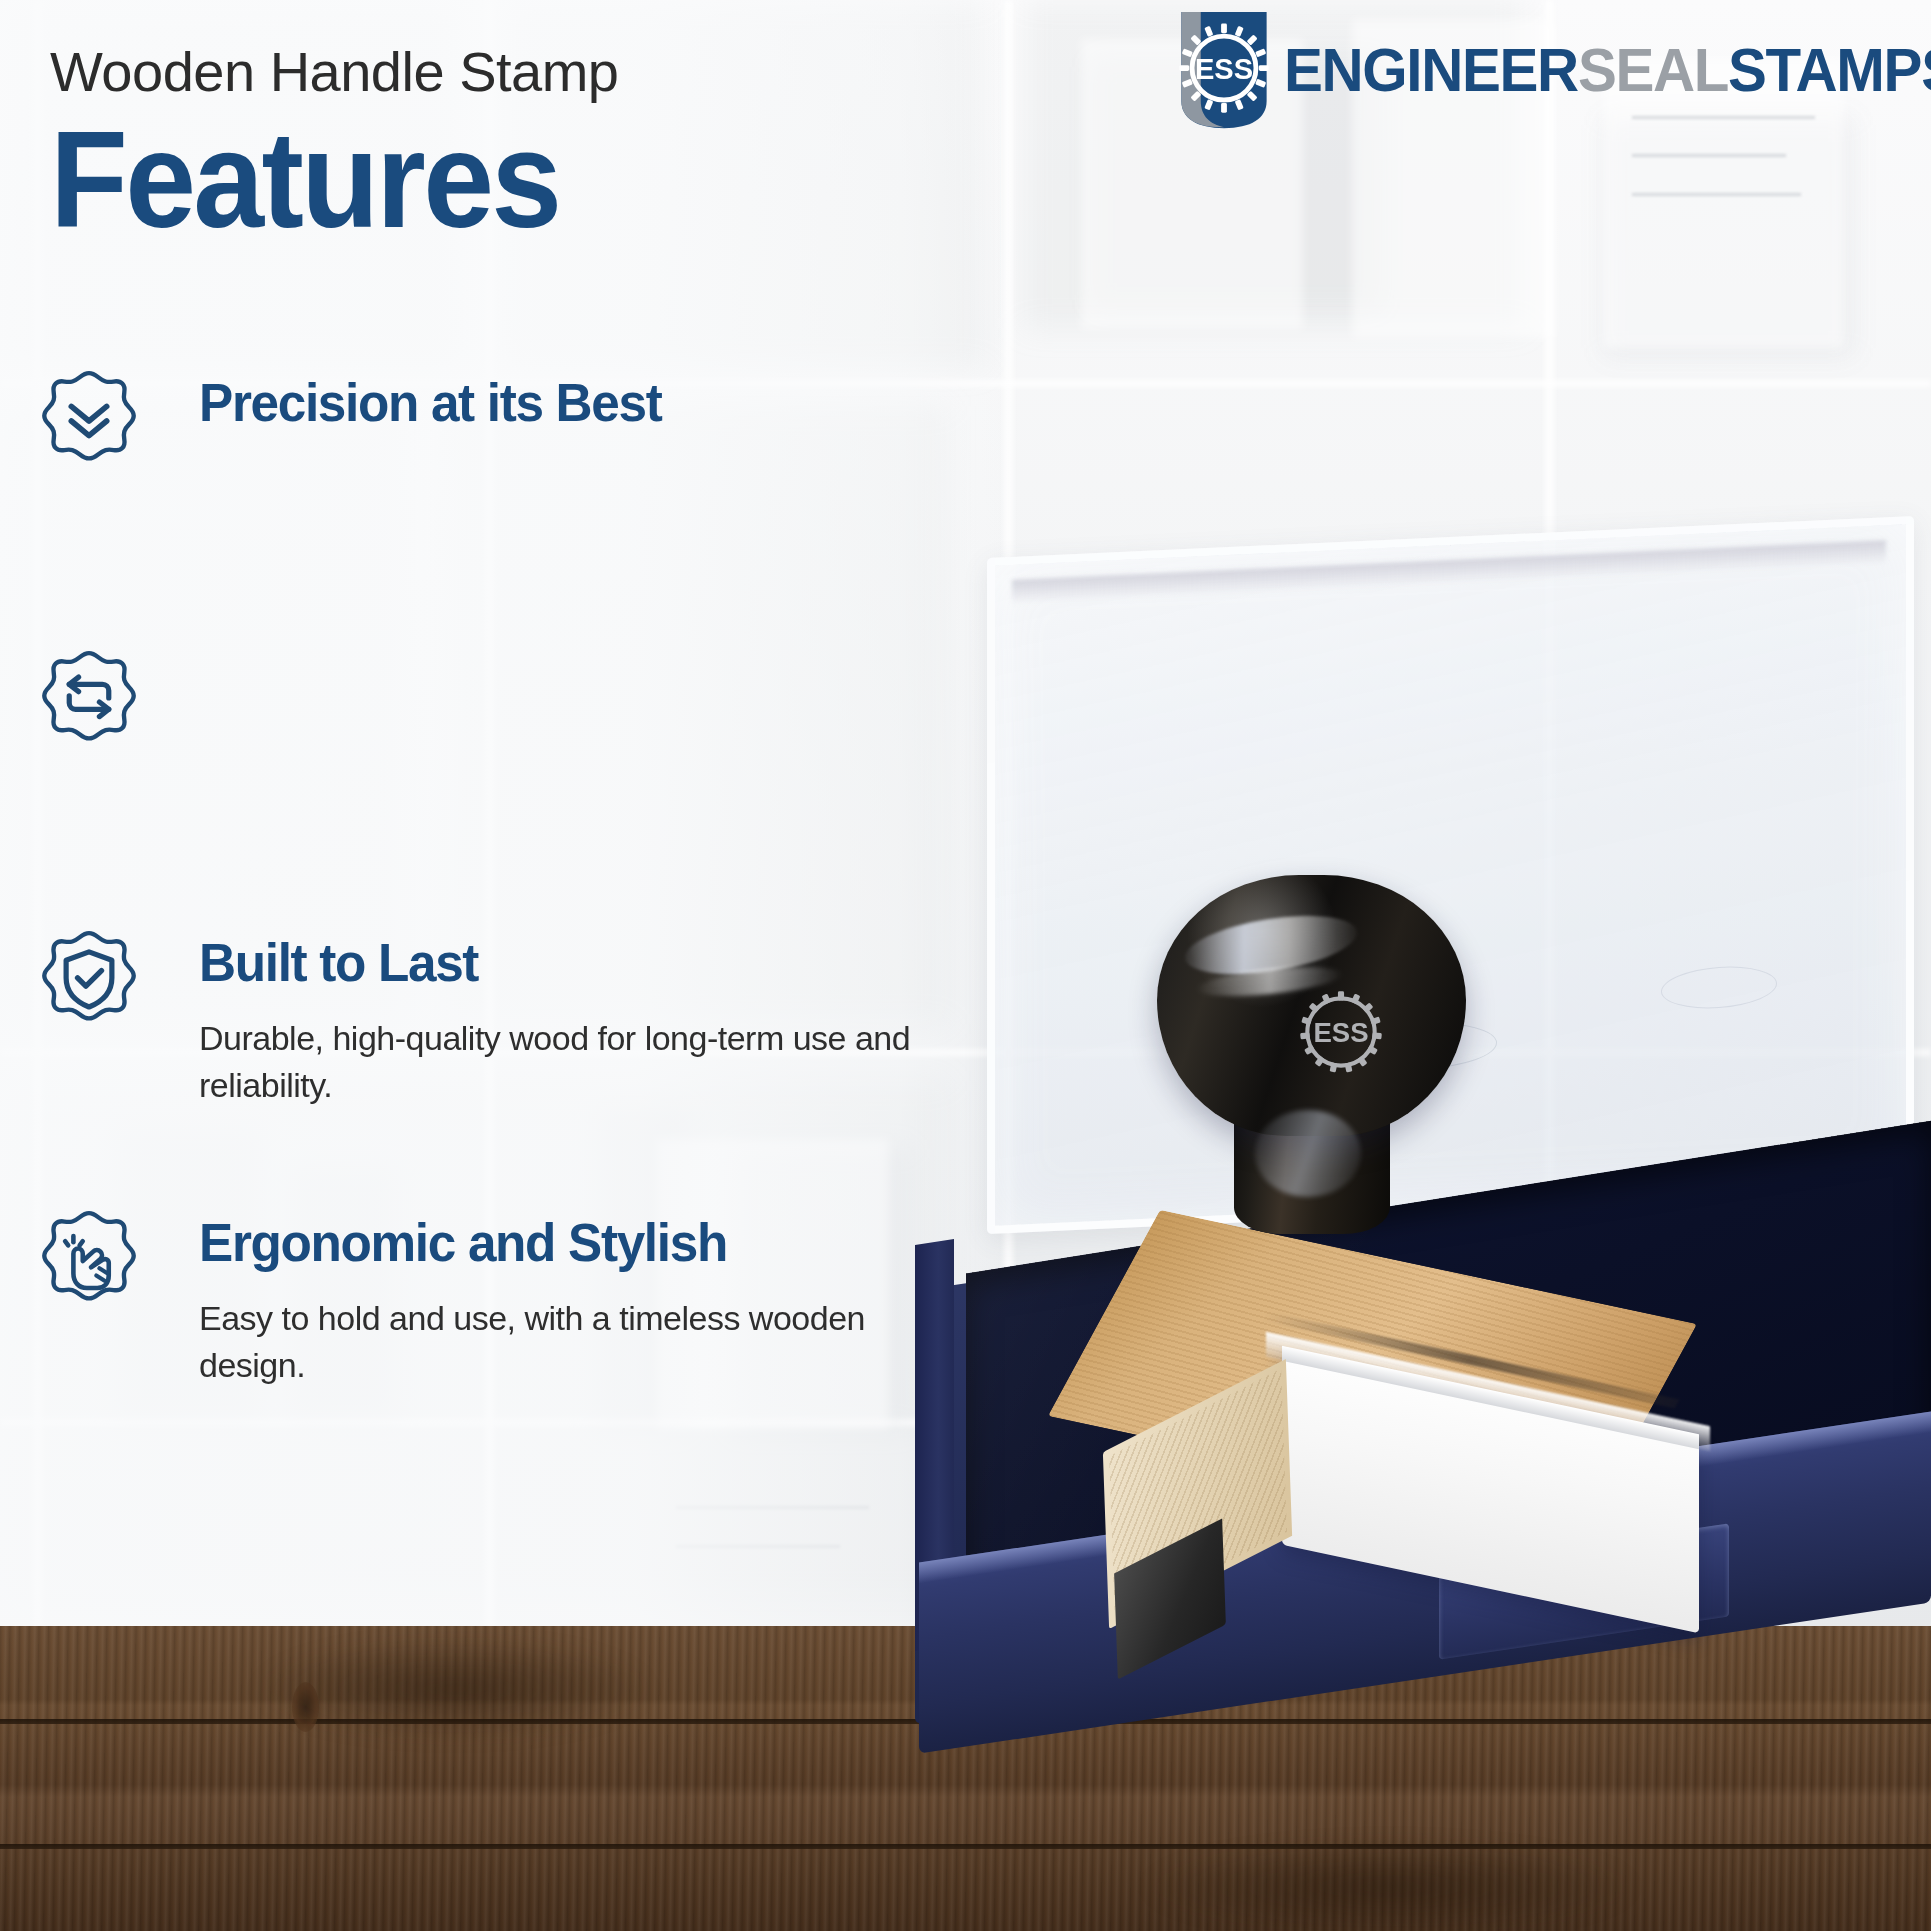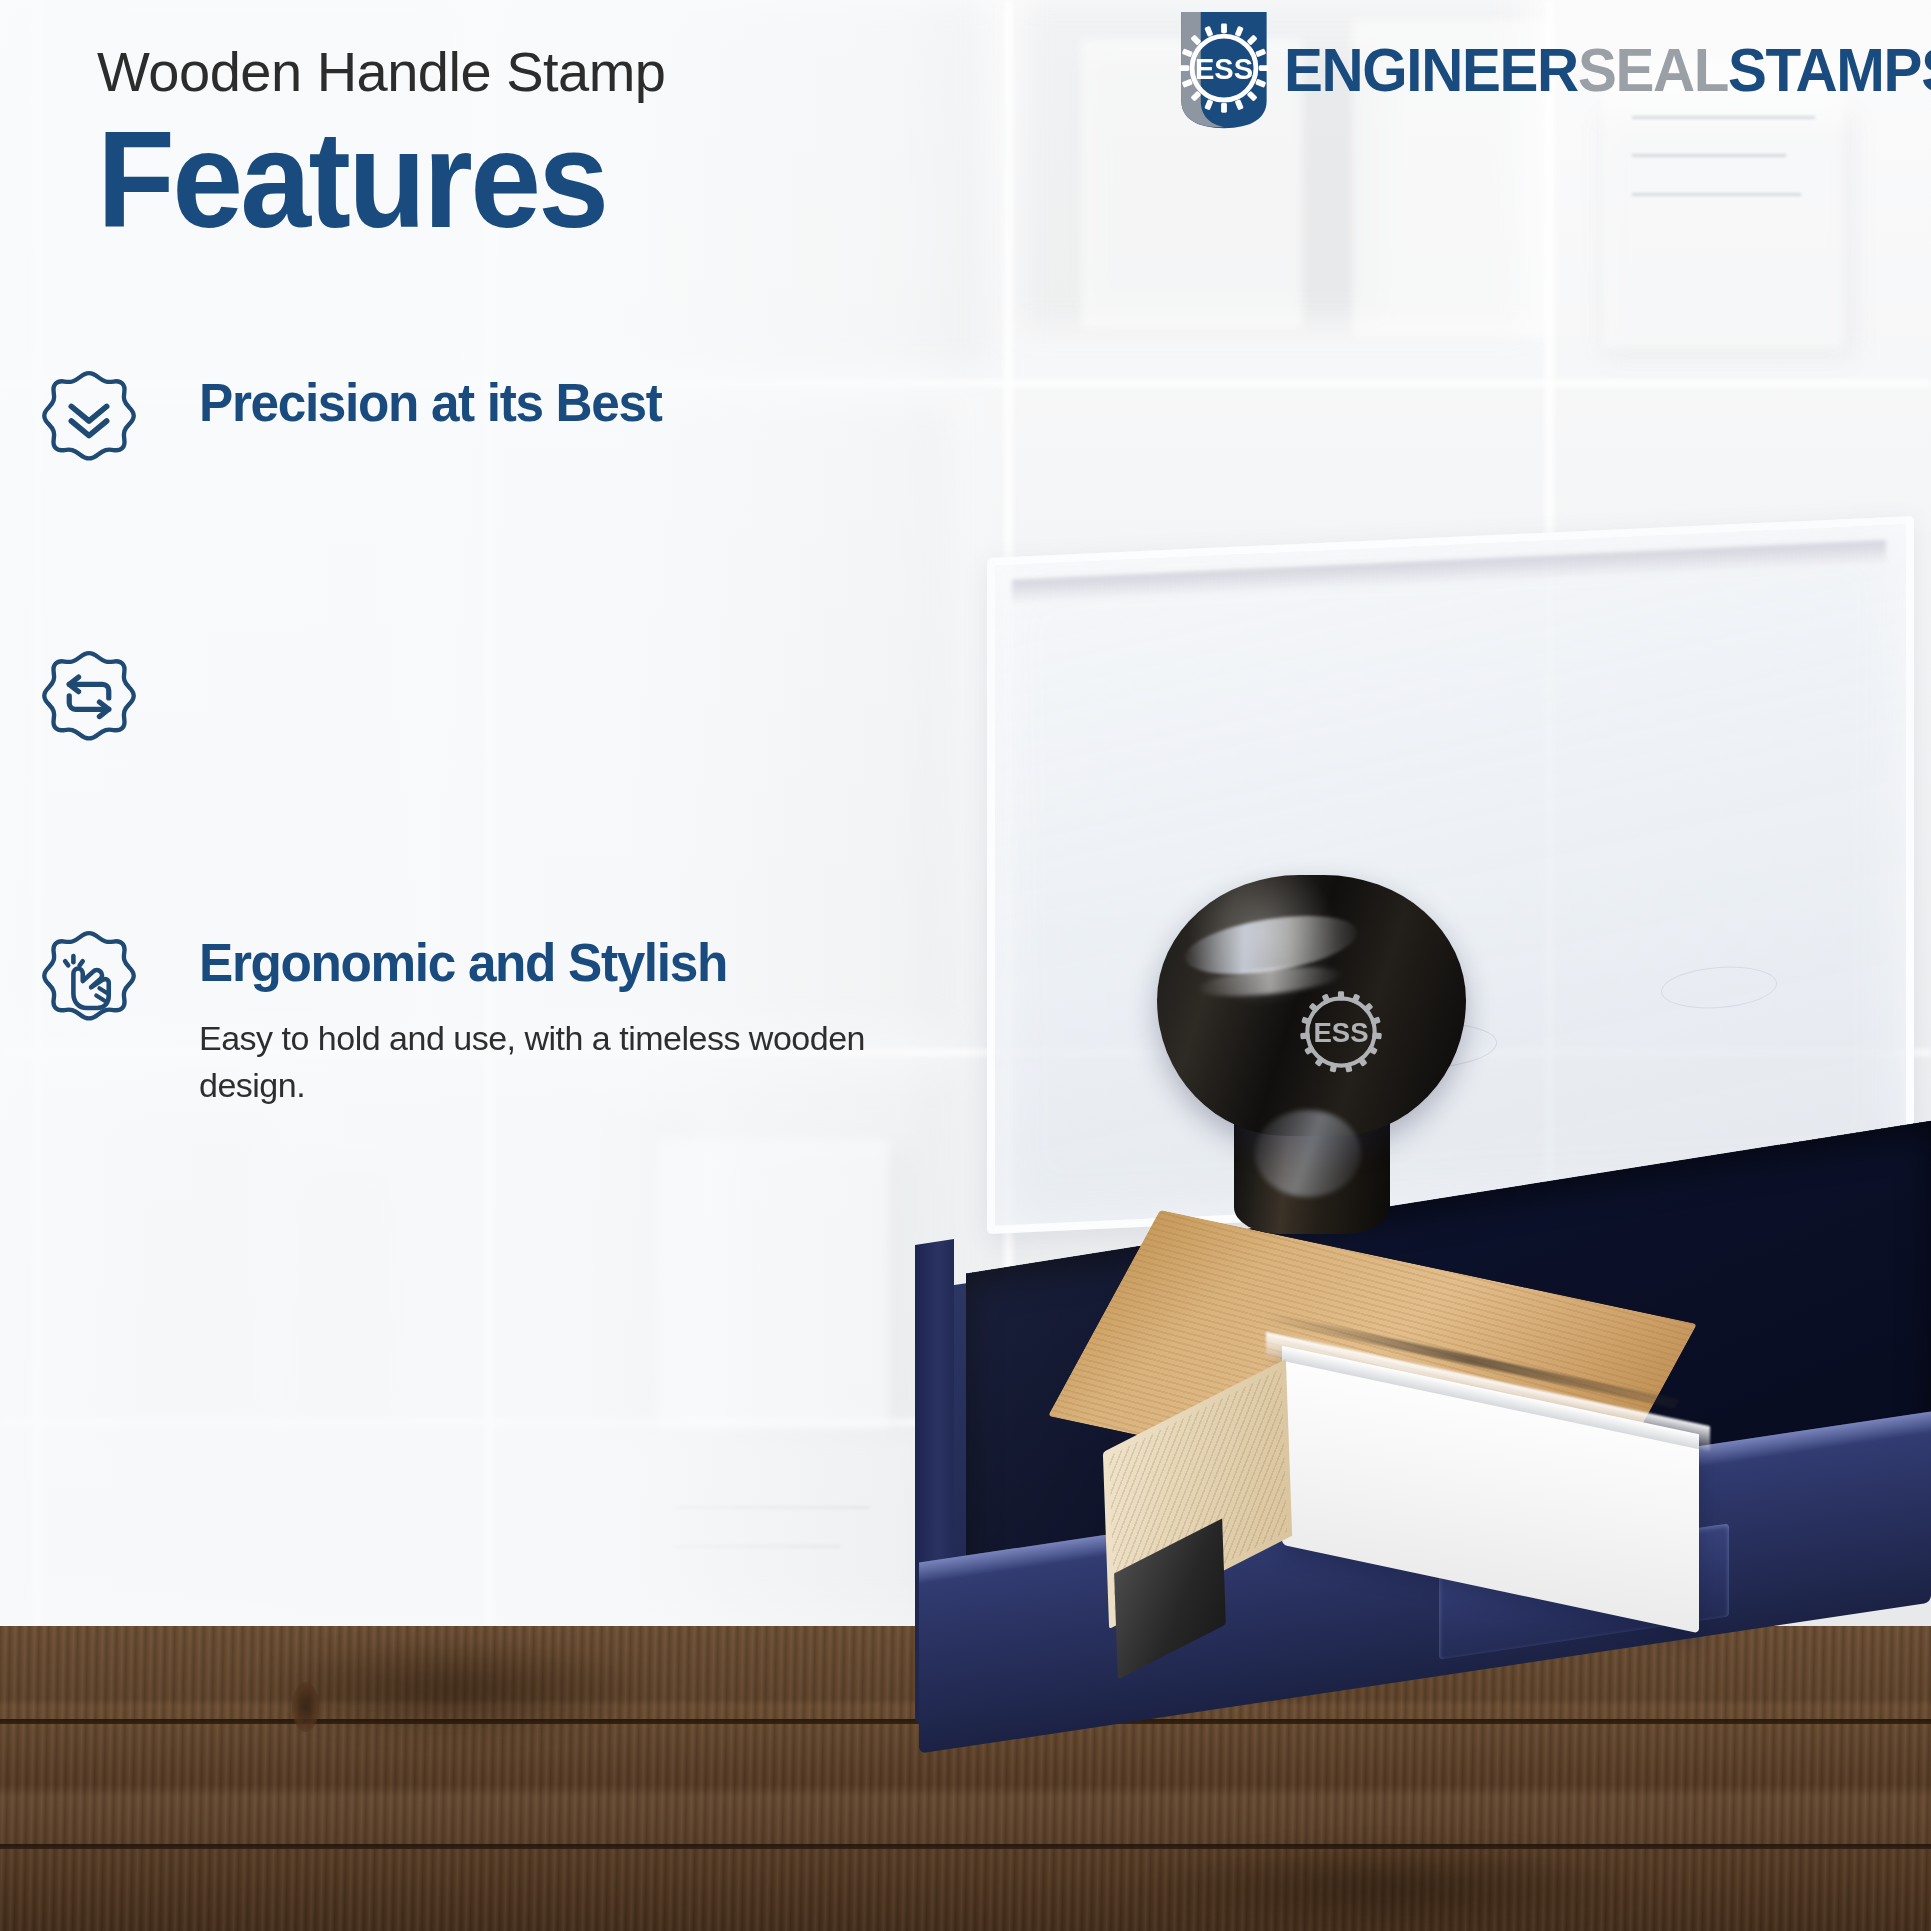--- a/index.html
+++ b/index.html
@@ -74,21 +74,21 @@
     background:radial-gradient(ellipse at center,#2e1e11 0%,#54361f 55%,rgba(84,54,31,0) 100%);
     opacity:.8;
   }
   .wood-stain {
     position:absolute; border-radius:50%;
     background:radial-gradient(ellipse at center,rgba(30,18,8,.45) 0%,rgba(30,18,8,0) 70%);
     filter:blur(8.7px);
   }
 
   
-  .header { position:absolute; left:50px; top:44px; width:966px;margin-left:47px; }
+  .header { position:absolute; left:50px; top:44px; width:966px; }
   .kicker {
     font-size:56px; font-weight:400; color:#2c2c2c; letter-spacing:-0.5px;
     line-height:1.0; white-space:nowrap;
   }
   .bigtitle {
     font-size:137px; font-weight:700; color:#1a4b7e; letter-spacing:-2.9px;
     line-height:.96; margin-top:13.5px;
     transform:scaleX(.93); transform-origin:left center;
   }
 
@@ -463,20 +463,39 @@
             C7 38 14 37 16 30 C18 23 13 19 18 14 C23 9 27 14 34 12
             C41 10 43 4 50 4 Z" fill="none" stroke="#1f4a74" stroke-width="4.2" stroke-linejoin="round"></path>
           <path d="M31 34 H63 A6 6 0 0 1 69 40 V47" fill="none" stroke="#1f4a74" stroke-width="5" stroke-linecap="round"></path>
           <polyline points="40,27 31,34 40,41" fill="none" stroke="#1f4a74" stroke-width="5" stroke-linecap="round" stroke-linejoin="round"></polyline>
           <path d="M69 58 H37 A6 6 0 0 1 31 52 V45" fill="none" stroke="#1f4a74" stroke-width="5" stroke-linecap="round"></path>
           <polyline points="60,51 69,58 60,65" fill="none" stroke="#1f4a74" stroke-width="5" stroke-linecap="round" stroke-linejoin="round"></polyline>
         </svg>
       </div>
     </div>
 
+    <div class="feature">
+      <div class="f-icon">
+        <svg viewBox="0 0 100 100" width="104" height="104">
+          <path d="M50 4
+            C57 4 59 10 66 12 C73 14 77 9 82 14 C87 19 82 23 84 30
+            C86 37 93 38 93 45 C93 52 86 53 84 60 C82 67 87 71 82 76
+            C77 81 73 76 66 78 C59 80 57 86 50 86 C43 86 41 80 34 78
+            C27 76 23 81 18 76 C13 71 18 67 16 60 C14 53 7 52 7 45
+            C7 38 14 37 16 30 C18 23 13 19 18 14 C23 9 27 14 34 12
+            C41 10 43 4 50 4 Z" fill="none" stroke="#1f4a74" stroke-width="4.2" stroke-linejoin="round"></path>
+          <path d="M50 22 L72 30 V47 C72 61 62 70 50 75 C38 70 28 61 28 47 V30 Z" fill="none" stroke="#1f4a74" stroke-width="5" stroke-linejoin="round"></path>
+          <polyline points="39,47 47,55 62,40" fill="none" stroke="#1f4a74" stroke-width="5.2" stroke-linecap="round" stroke-linejoin="round"></polyline>
+        </svg>
+      </div>
+      <div class="f-body">
+        <div class="f-title">Built to Last</div>
+        <div class="f-desc">Durable, high-quality wood for long-term use and reliability.</div>
+      </div>
+    </div>
 
     <div class="feature">
       <div class="f-icon">
         <svg viewBox="0 0 100 100" width="104" height="104">
           <path d="M50 4
             C57 4 59 10 66 12 C73 14 77 9 82 14 C87 19 82 23 84 30
             C86 37 93 38 93 45 C93 52 86 53 84 60 C82 67 87 71 82 76
             C77 81 73 76 66 78 C59 80 57 86 50 86 C43 86 41 80 34 78
             C27 76 23 81 18 76 C13 71 18 67 16 60 C14 53 7 52 7 45
             C7 38 14 37 16 30 C18 23 13 19 18 14 C23 9 27 14 34 12

